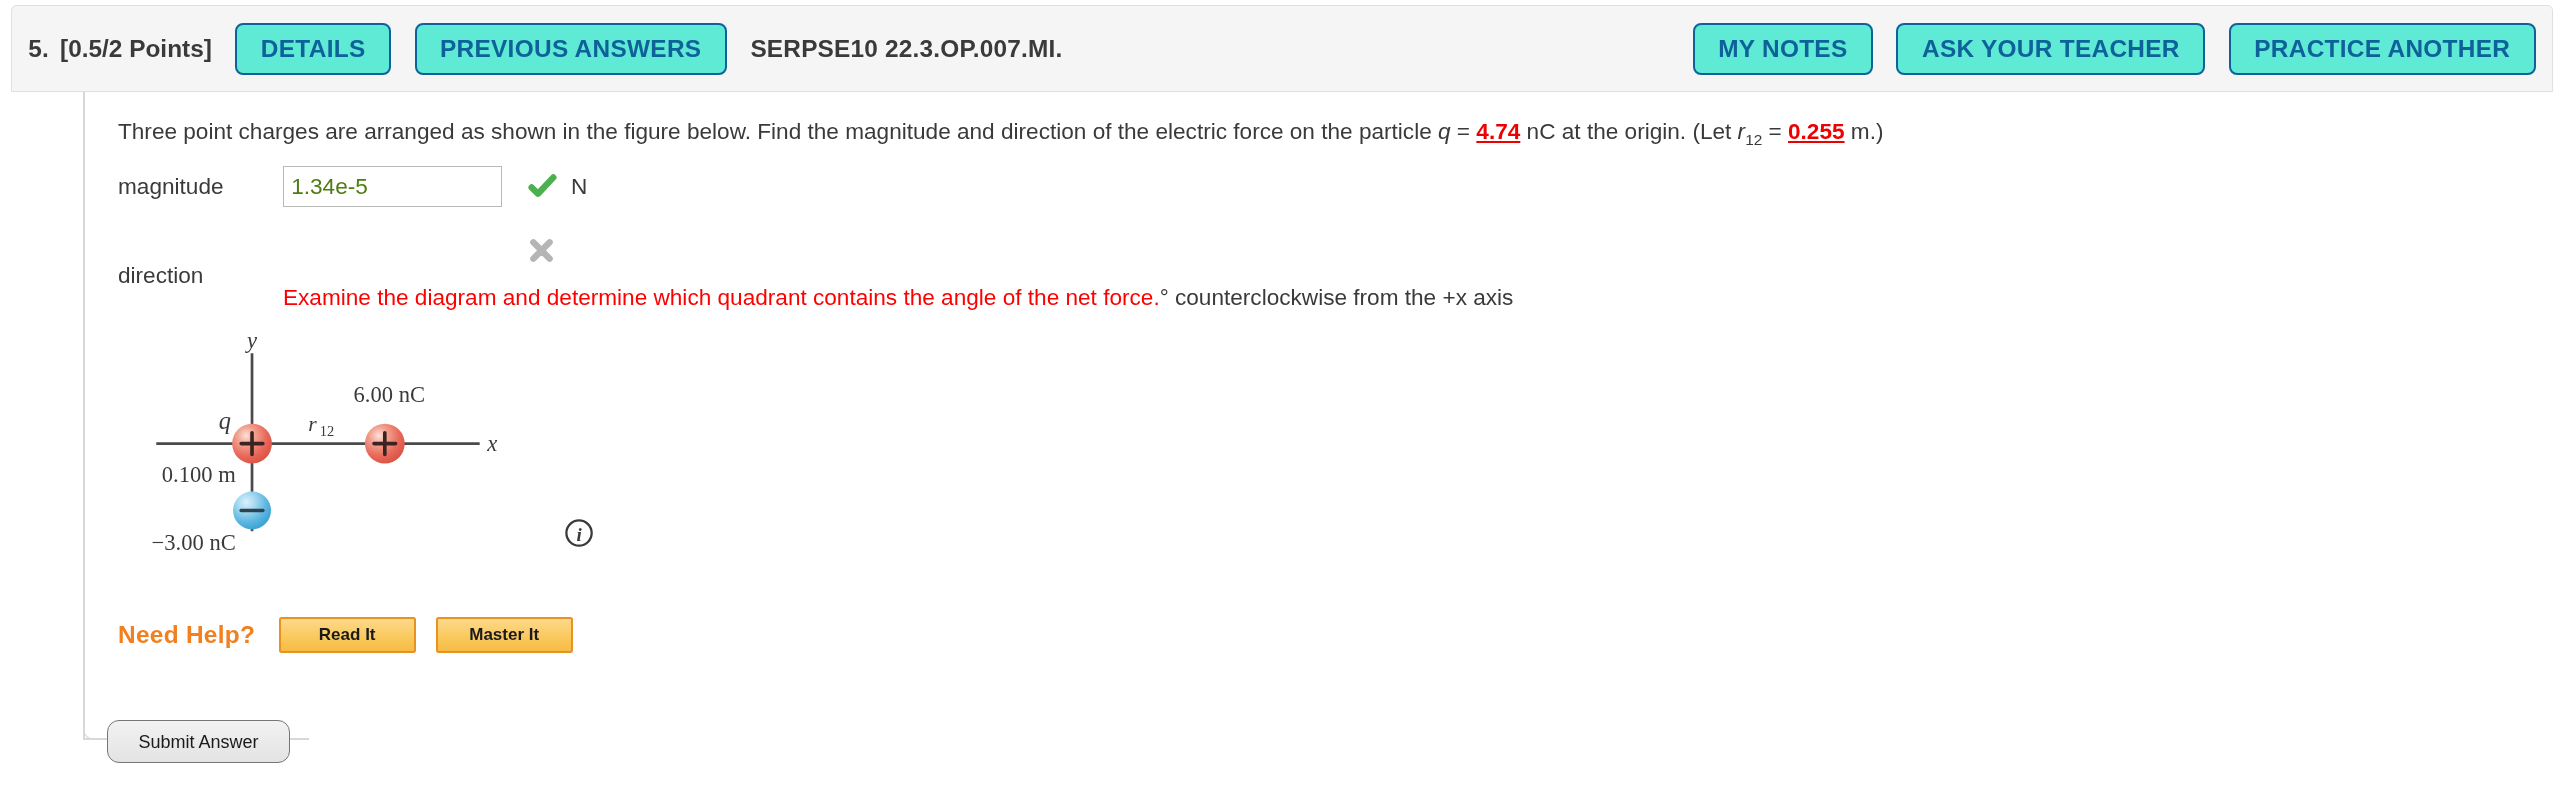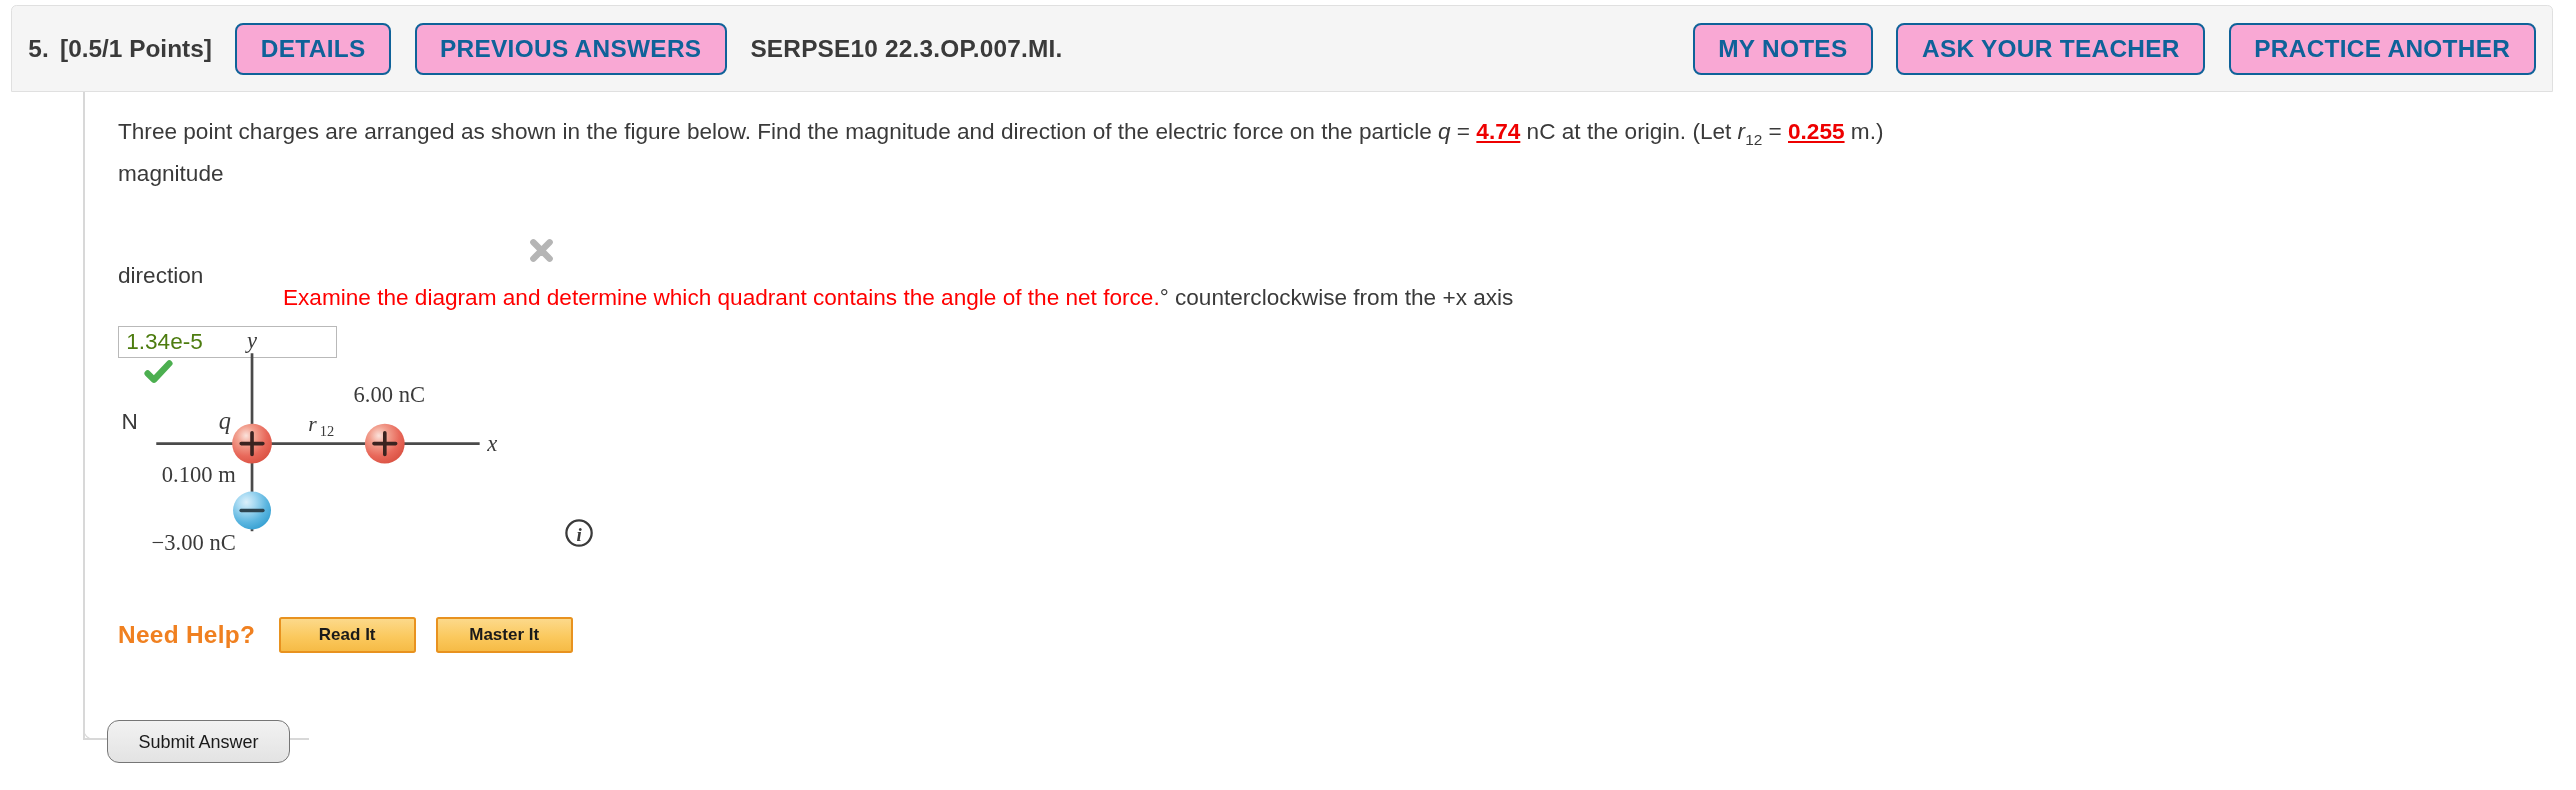--- a/index.html
+++ b/index.html
@@ -42,21 +42,21 @@
   .q-points {
     font-size: 24.4px;
     font-weight: bold;
     color: #3a3a3a;
     white-space: nowrap;
     margin-right: 23.5px;
   }
   .hdr-btn {
     border: 2.7px solid #0f6299;
     border-radius: 8.1px;
-    background: #f9a8d4;
+    background: #5eead4;
     color: #0f6299;
     font-size: 24.4px;
     font-weight: 600;
     letter-spacing: 0.3px;
     padding: 11.8px 23.5px;
     margin-right: 23.5px;
     white-space: nowrap;
     cursor: pointer;
     font-family: "Liberation Sans", sans-serif;
     line-height: 1;
@@ -119,24 +119,23 @@
     margin-top: 25px;
     white-space: nowrap;
   }
   .red { color: #ee0000; font-weight: bold; text-decoration: underline; }
   .ital { font-style: italic; }
   .sub { font-size: 15.4px; vertical-align: sub; }
 
   
   .ans-row {
     display: flex;
-    align-items: flex-start;
+    align-items: center;
     margin-top: 11px;
     height: 51px;
-    flex-direction: column;
   }
   .ans-label {
     font-size: 22.6px;
     color: #3a3a3a;
     width: 165px;
     flex: 0 0 165px;
   }
   .ans-input {
     width: 219px;
     height: 41px;
@@ -233,21 +232,21 @@
     font-family: "Liberation Sans", sans-serif;
     cursor: pointer;
     line-height: 1;
   }
 </style>
 </head>
 <body>
 
 <div class="qheader">
   <span class="q-number">5.</span>
-  <span class="q-points">[0.5/1 Points]</span>
+  <span class="q-points">[0.5/2 Points]</span>
   <button class="hdr-btn">DETAILS</button>
   <button class="hdr-btn">PREVIOUS ANSWERS</button>
   <span class="q-code">SERPSE10 22.3.OP.007.MI.</span>
   <span class="hdr-spacer"></span>
   <span class="hdr-right">
     <button class="hdr-btn">MY NOTES</button>
     <button class="hdr-btn">ASK YOUR TEACHER</button>
     <button class="hdr-btn">PRACTICE ANOTHER</button>
   </span>
 </div>

